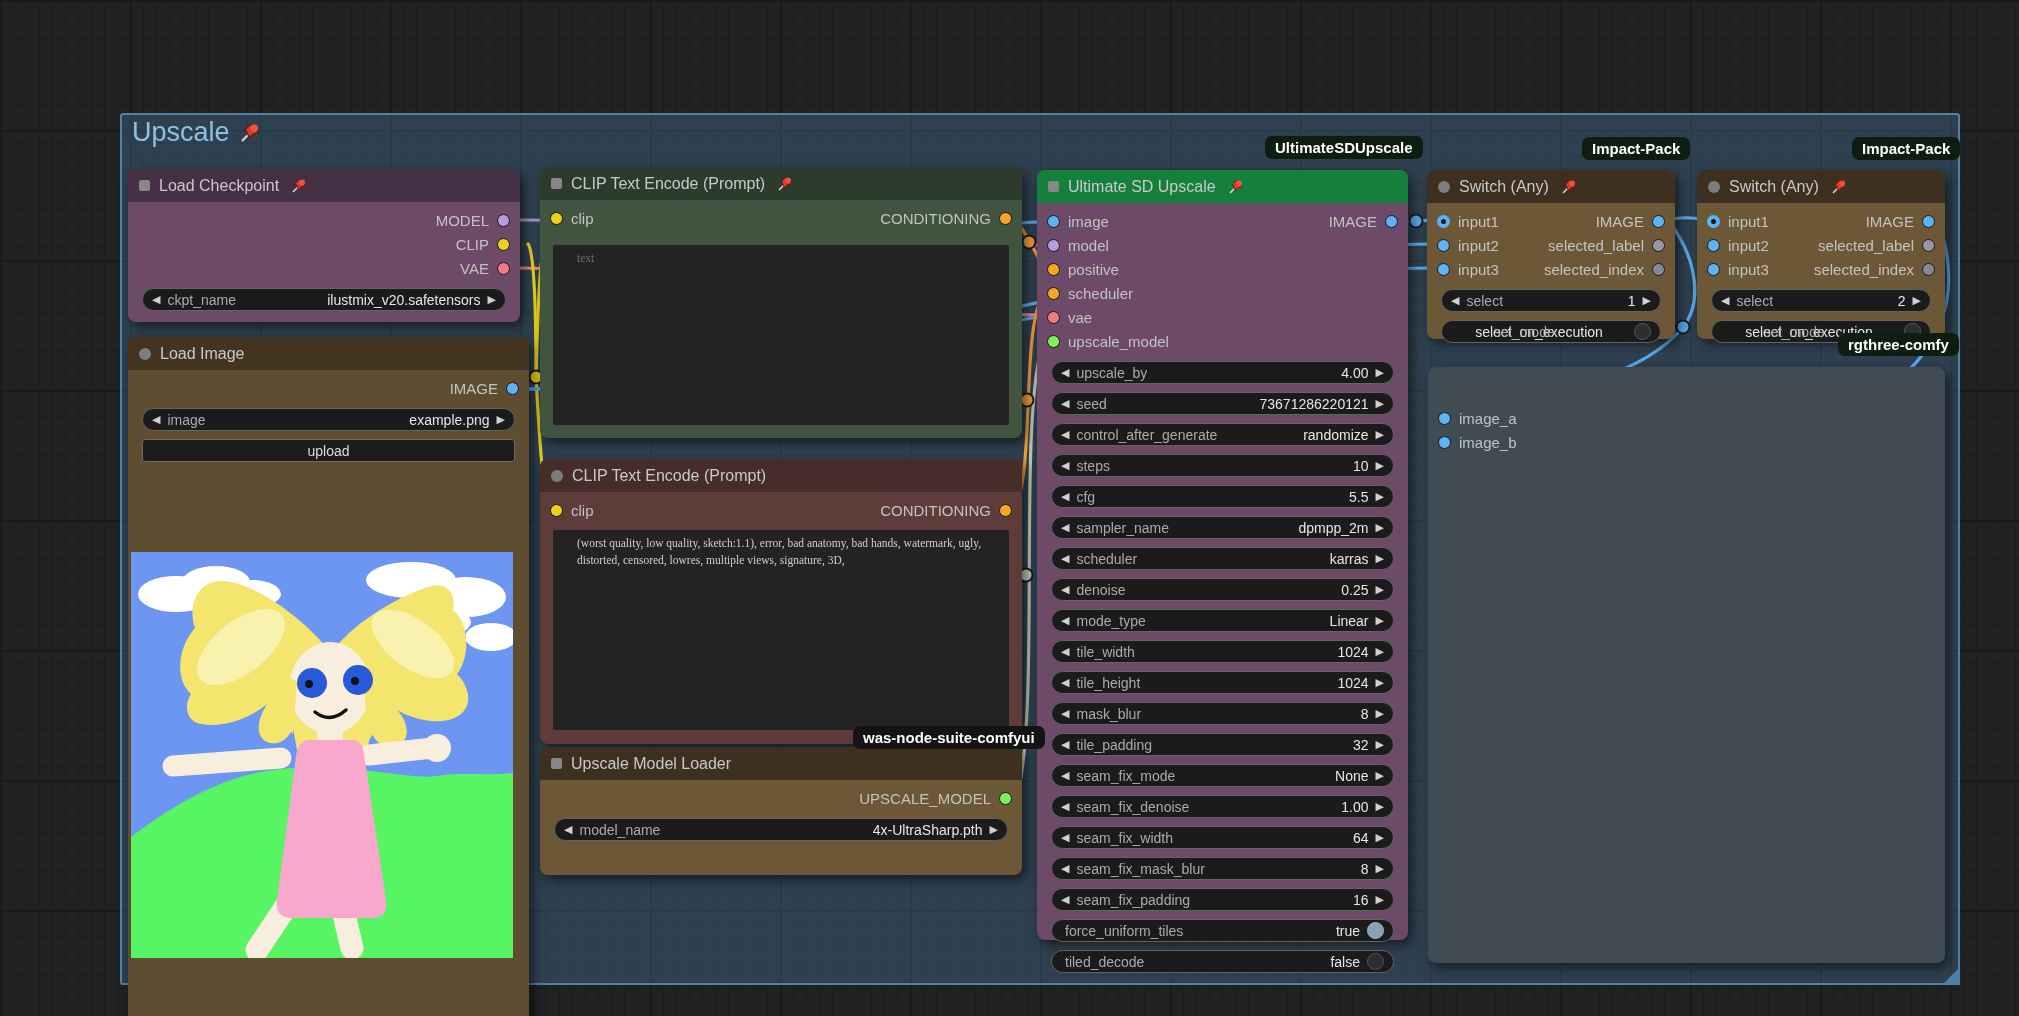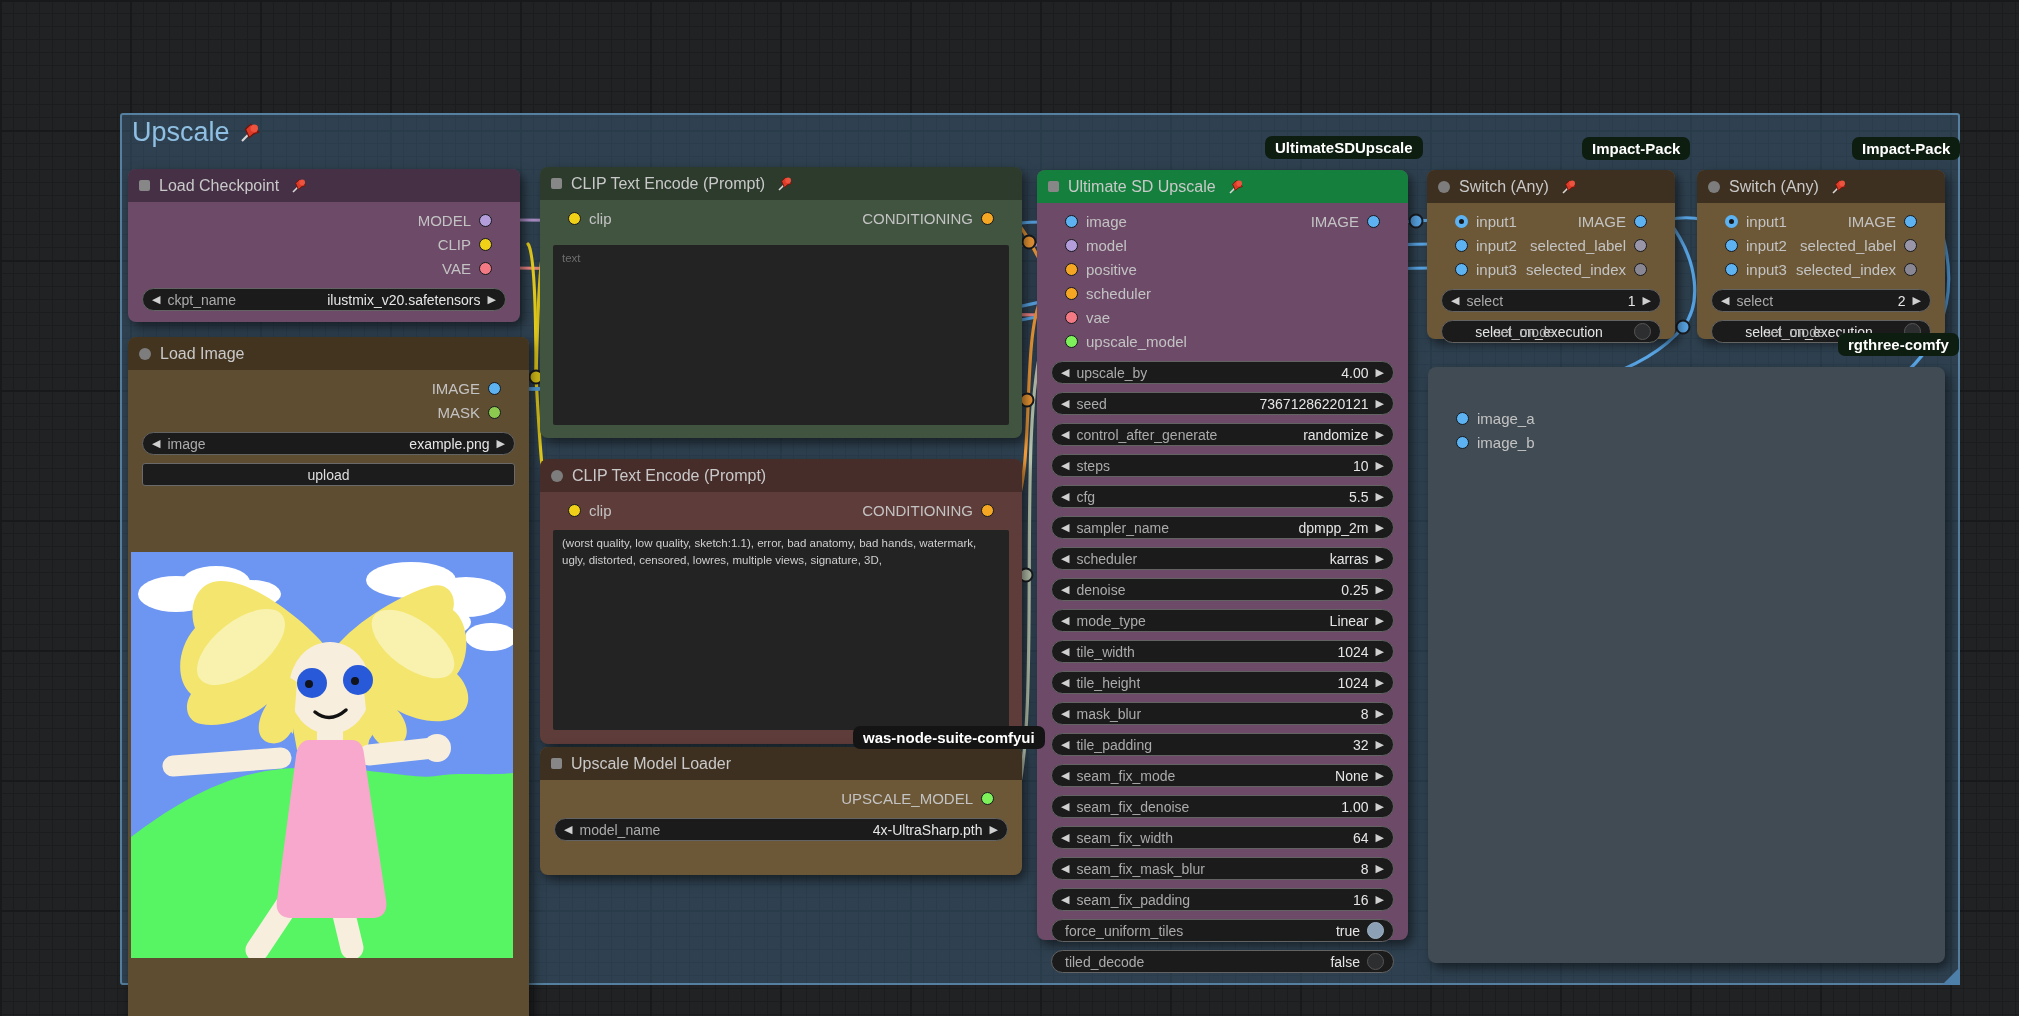--- a/index.html
+++ b/index.html
@@ -41,21 +41,21 @@
   #n-ult .nhead{background:#15803d;}
   #n-sw1{left:1427px;top:170px;width:248px;height:169px;background:#6c5837;}
   #n-sw1 .nhead{background:#3e3020;}
   #n-sw2{left:1697px;top:170px;width:248px;height:169px;background:#6c5837;}
   #n-sw2 .nhead{background:#3e3020;}
   #n-cmp{left:1428px;top:367px;width:517px;height:596px;background:#404b53;}
   #n-cmp .nhead{background:#333d45;}
   
   .slots{position:relative;margin-top:6px;}
   .outs-abs{position:absolute;top:0;left:0;right:0;}
-  .srow{height:24px;display:flex;align-items:center;gap:8px;padding:0 28px;}
+  .srow{height:24px;display:flex;align-items:center;gap:8px;padding:0 10px;}
   .srow.out{justify-content:flex-end;}
   .slabel{font-size:15px;color:#c3c3c3;}
   .dot{width:11px;height:11px;border-radius:50%;border:1.5px solid #17191d;box-sizing:content-box;flex:0 0 auto;}
   .dot.ring{width:5px;height:5px;border:4px solid #5db2f2;background:#15171b;}
   
   .widgets{display:flex;flex-direction:column;gap:8px;margin-top:8px;}
   .pill{position:relative;height:21px;margin:0 14px;background:#1b1b1b;border:1px solid #636363;border-radius:12px;
     display:flex;align-items:center;padding:0 9px;font-size:14px;gap:7px;}
   .arrow{color:#d0d0d0;font-size:11px;line-height:1;}
   .wlabel{color:#ababab;overflow:hidden;white-space:nowrap;}
@@ -64,21 +64,21 @@
   .toggledot.on{background:#8ba0b5;border-color:#9db2c6;}
   .w-toggle .toggledot{display:block;}
   .w-toggle .wlabel{margin-left:4px;}
   .w-overlap .toggledot{display:block;}
   .w-overlap .wlabel{position:absolute;left:52px;}
   .w-overlap .wvalue{margin:0 auto;}
   .w-button{justify-content:center;border-radius:3px;background:#1c1c1c;border:1px solid #6a6a6a;}
   .w-button .wlabel{color:#dedede;}
   
   .ta{position:absolute;background:#232323;border:none;resize:none;outline:none;color:#cfcfcf;
-    font-family:Liberation Sans, sans-serif;font-size:11.5px;line-height:1.5;padding:5px 9px;border-radius:2px;box-sizing:border-box;}
+    font-family:Liberation Serif, serif;font-size:11.5px;line-height:1.5;padding:5px 24px;border-radius:2px;box-sizing:border-box;}
   .ta::placeholder{color:#6e6e6e;}
   #ta-pos{left:13px;top:45px;width:456px;height:180px;}
   #ta-neg{left:13px;top:38px;width:456px;height:200px;}
   
   .badge{position:absolute;z-index:3;background:#0d1d10;color:#fff;font-weight:bold;font-size:15px;
     padding:3px 10px;border-radius:7px;white-space:nowrap;}
   #bg-was{left:853px;top:726px;background:#141414;}
   #bg-usdu{left:1265px;top:136px;}
   #bg-ip1{left:1582px;top:137px;}
   #bg-ip2{left:1852px;top:137px;}
@@ -169,24 +169,20 @@
     <div class="nhead">
       <span class="hicon ci"></span>
       <span>Load Image</span>
     </div>
     <div class="nbody">
       <div class="slots">
           <div>
             <div class="srow out">
     <span class="slabel">IMAGE</span>
     <span class="dot" style="background: rgb(93, 178, 242);"></span>
-  </div>
-            <div class="srow out">
-    <span class="slabel">MASK</span>
-    <span class="dot" style="background: rgb(139, 201, 79);"></span>
   </div>
           </div>
         </div>
       <div class="widgets">
           <div class="pill w-combo">
     <span class="arrow">◀</span>
     <span class="wlabel">image</span>
     <span class="wvalue">example.png</span>
 
     <span class="arrow">▶</span>

